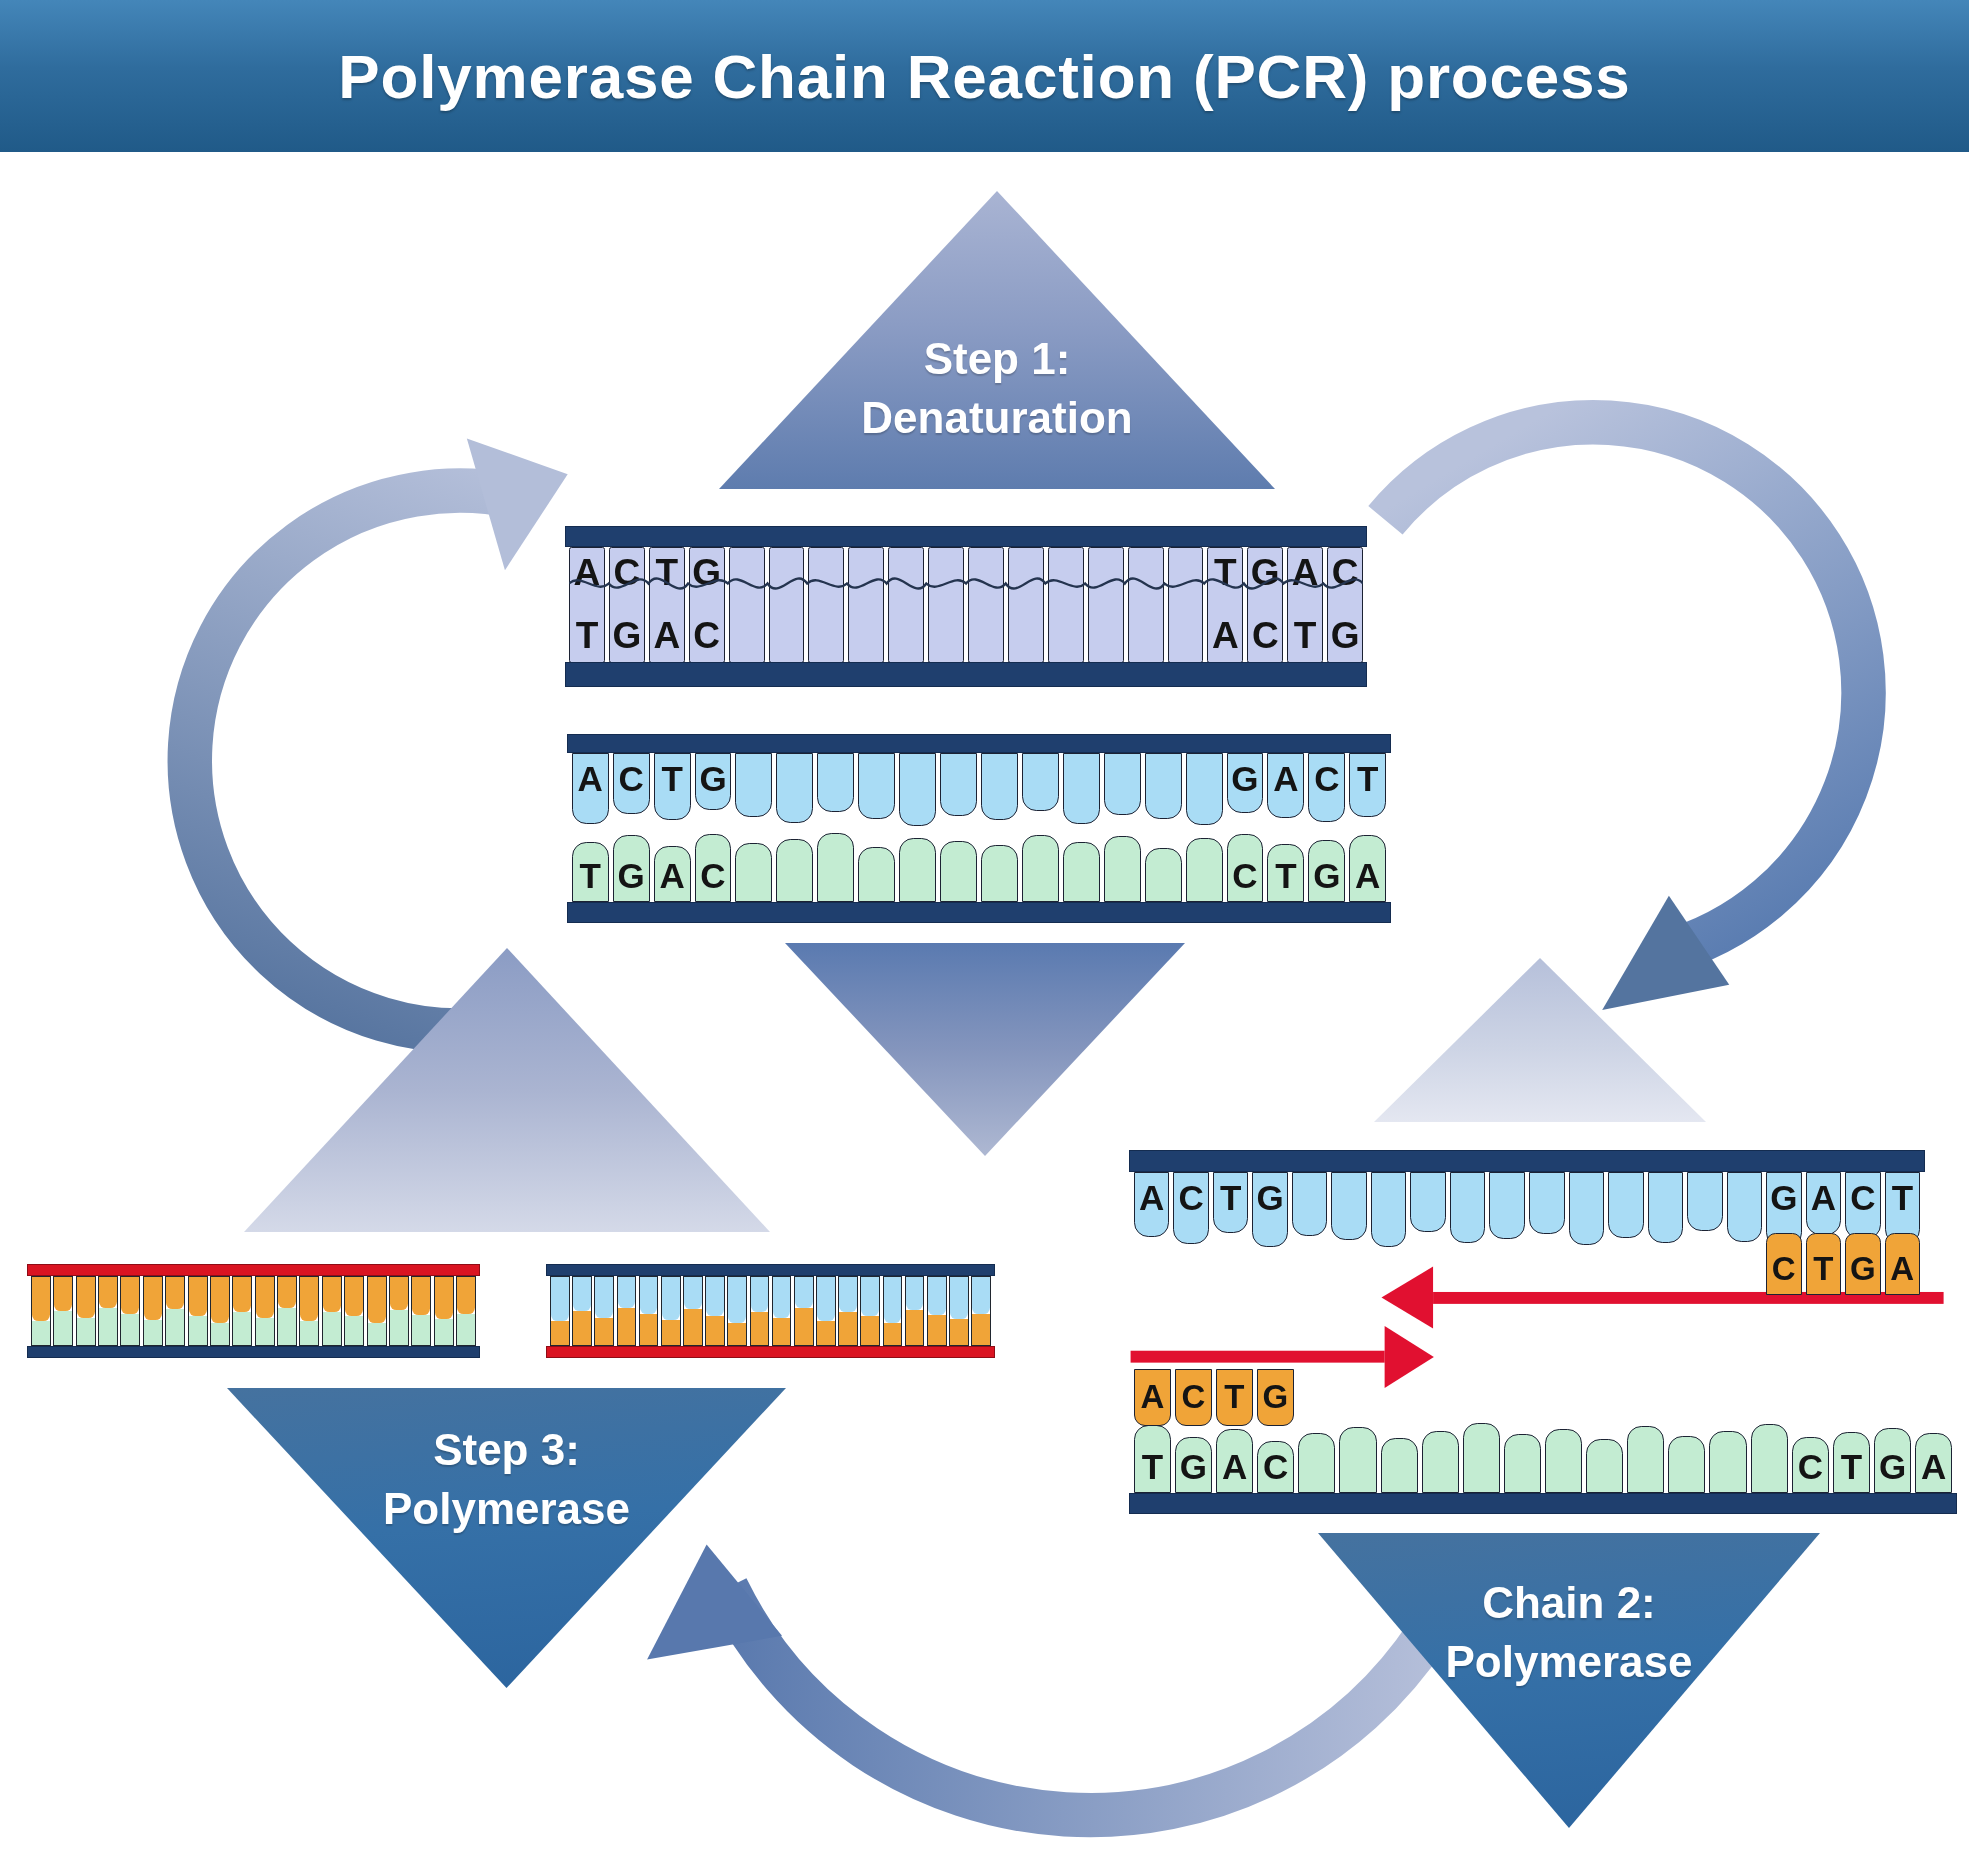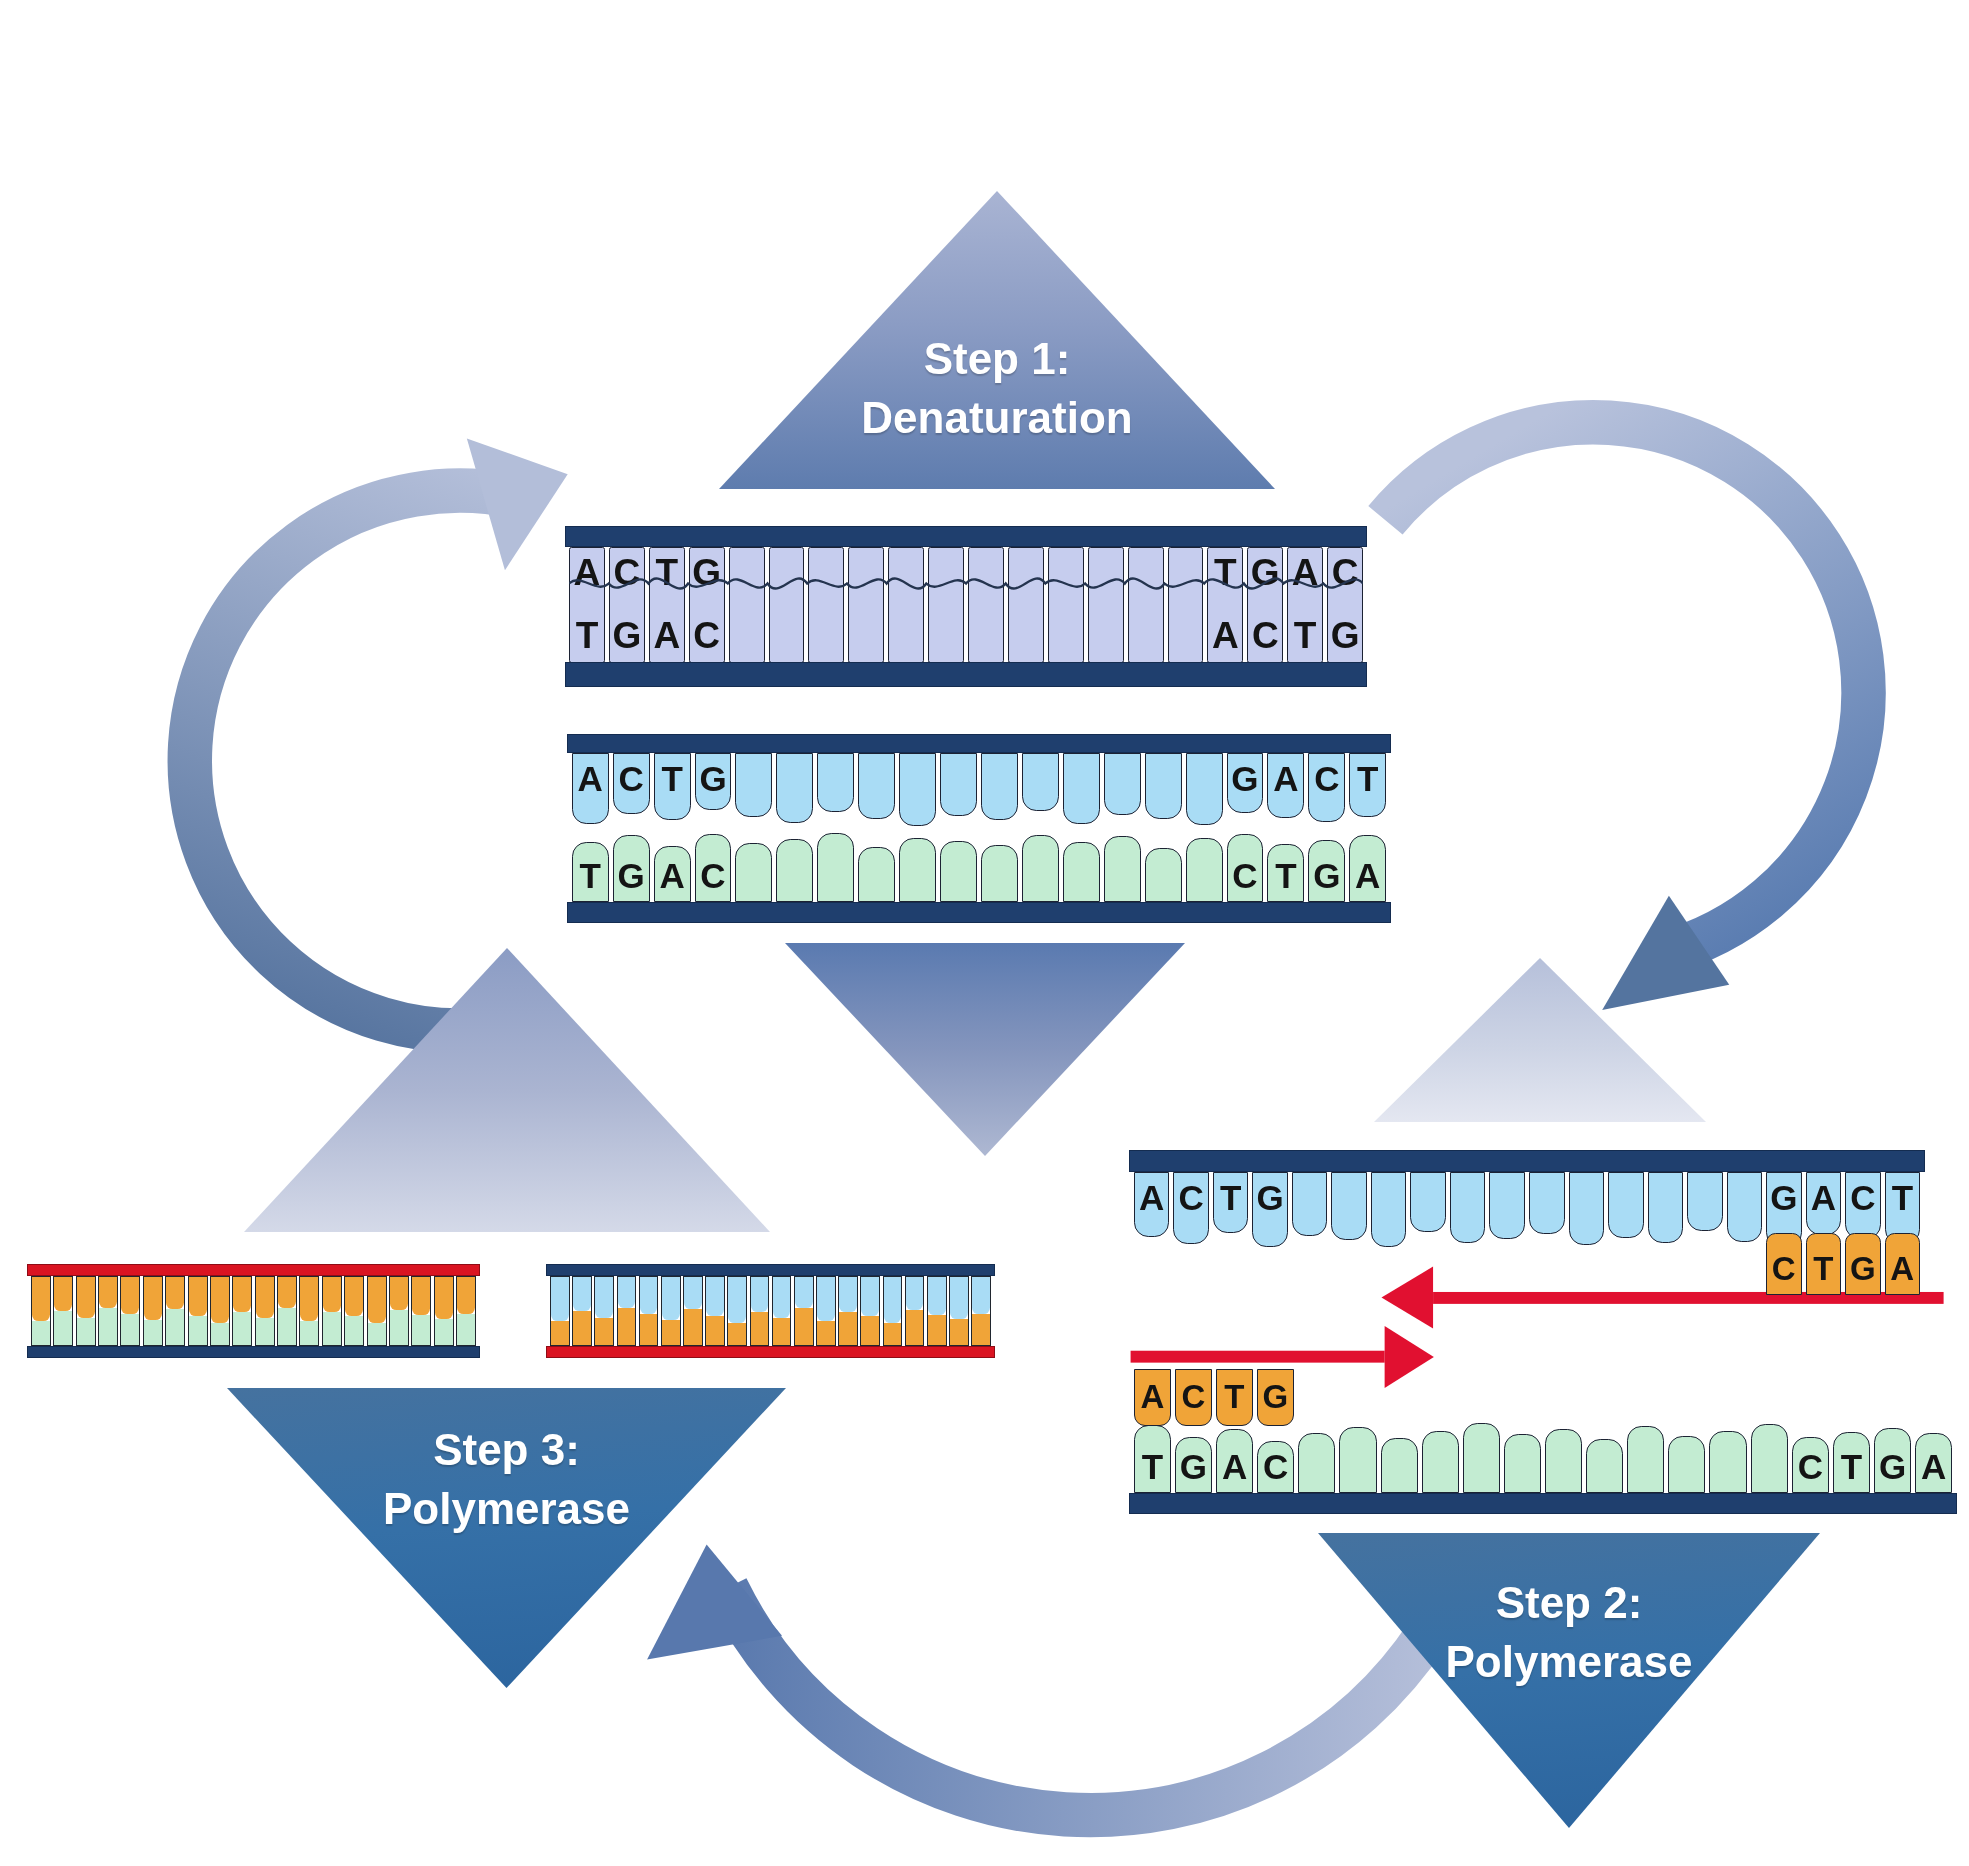--- a/index.html
+++ b/index.html
@@ -102,33 +102,36 @@
       <rect x="1805" y="1627" width="643" height="15" fill="#e11030"></rect>
       <polygon points="1740,1634 1805,1595 1805,1673" fill="#e11030"></polygon>
     </g>
 
     <g>
       <rect x="1424" y="1701" width="320" height="15" fill="#e11030"></rect>
       <polygon points="1806,1709 1744,1670 1744,1748" fill="#e11030"></polygon>
     </g>
   </svg>
 
+  <div class="abs header">
+    <div class="title">Polymerase Chain Reaction (PCR) process</div>
+  </div>
 
   <div class="abs tri tri-up tri-step1">
     <div class="tri-text">
       <div>Step 1:</div>
       <div>Denaturation</div>
     </div>
   </div>
   <div class="abs tri tri-down tri-mid"></div>
   <div class="abs tri tri-up tri-faded-left"></div>
   <div class="abs tri tri-up tri-faded-right"></div>
   <div class="abs tri tri-down tri-step2">
     <div class="tri-text">
-      <div>Step 2:</div>
+      <div>Chain 2:</div>
       <div>Polymerase</div>
     </div>
   </div>
   <div class="abs tri tri-down tri-step3">
     <div class="tri-text">
       <div>Step 3:</div>
       <div>Polymerase</div>
     </div>
   </div>
 

